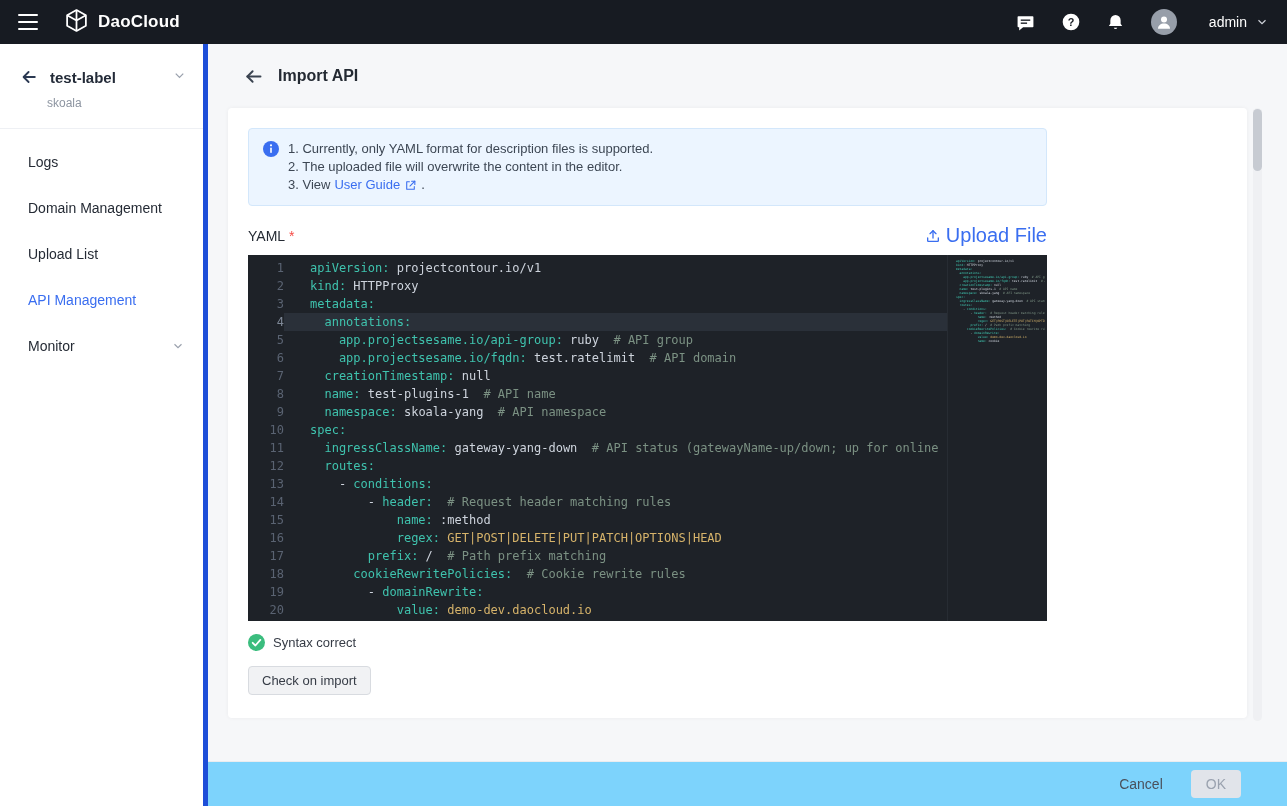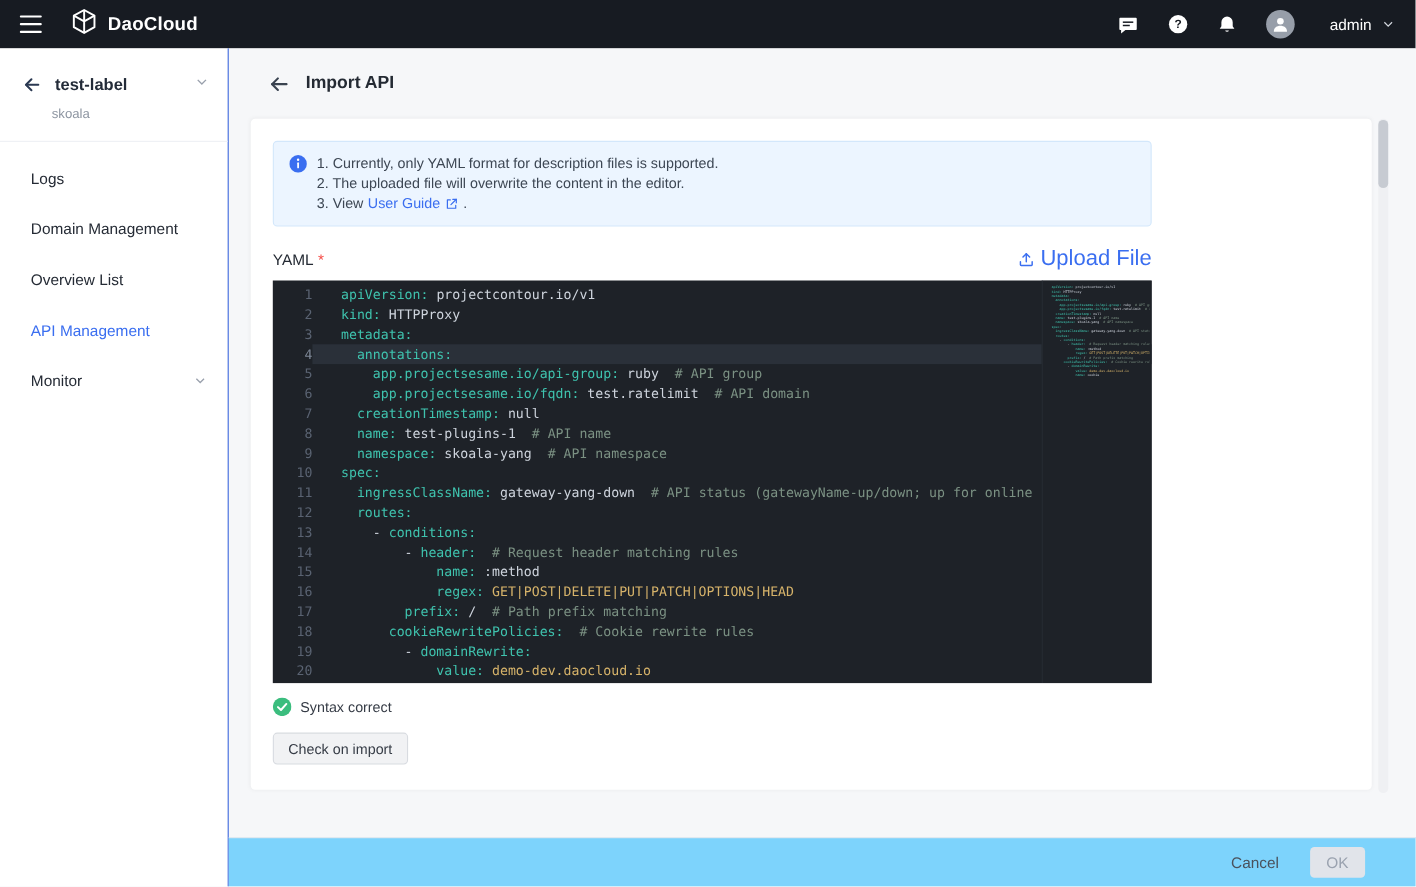--- a/index.html
+++ b/index.html
@@ -14,21 +14,21 @@
   .brand { display:flex; align-items:center; gap:9px; margin-left:26px; }
   .brand-name { font-size:17px; font-weight:bold; letter-spacing:.2px; }
   .topbar-right { margin-left:auto; display:flex; align-items:center; gap:25px; }
   .tb-icon { width:20px; height:20px; display:flex; align-items:center; justify-content:center; cursor:pointer; }
   .user-wrap { display:flex; align-items:center; gap:8px; cursor:pointer; }
   .avatar { width:26px; height:26px; border-radius:50%; background:#979ea9; display:flex; align-items:center; justify-content:center; overflow:hidden; }
   .user-name { font-size:14px; color:#fff;margin-left:24px; }
 
   
   .shell { flex:1; display:flex; min-height:0; }
-  .sidebar { width:208px; flex:none; background:#fff; border-right:1px solid #1d4ed8; display:flex; flex-direction:column; }
+  .sidebar { width:208px; flex:none; background:#fff; border-right:5px solid #1d4ed8; display:flex; flex-direction:column; }
   .proj-row { display:flex; align-items:center; padding:22px 16px 0 18px; gap:10px; }
   .proj-name { font-size:15px; font-weight:bold; color:#232b38; }
   .proj-chev { margin-left:auto; }
   .proj-sub { font-size:12px; color:#8d95a1; margin:8px 0 18px 47px; }
   .side-divider { border-bottom:1px solid #eef0f4; margin:0; }
   .side-nav { padding-top:10px; }
   .nav-item { height:46px; display:flex; align-items:center; padding:0 18px 0 28px; font-size:14px; color:#252b35; cursor:pointer; }
   .nav-item.active { color:var(--accent,#3a6ef0); }
   .nav-item .chev { margin-left:auto; }
 
@@ -154,21 +154,21 @@
       <div class="proj-sub">skoala</div>
       <div class="side-divider"></div>
       <nav class="side-nav">
           <div class="nav-item">
             <span>Logs</span>
           </div>
           <div class="nav-item">
             <span>Domain Management</span>
           </div>
           <div class="nav-item">
-            <span>Overview List</span>
+            <span>Upload List</span>
           </div>
           <div class="nav-item active">
             <span>API Management</span>
           </div>
           <div class="nav-item">
             <span>Monitor</span>
             <svg class="chev" width="14" height="14" viewBox="0 0 24 24" fill="none" stroke="#9aa1ad" stroke-width="2">
               <polyline points="6 9 12 15 18 9"></polyline>
             </svg>
           </div>

